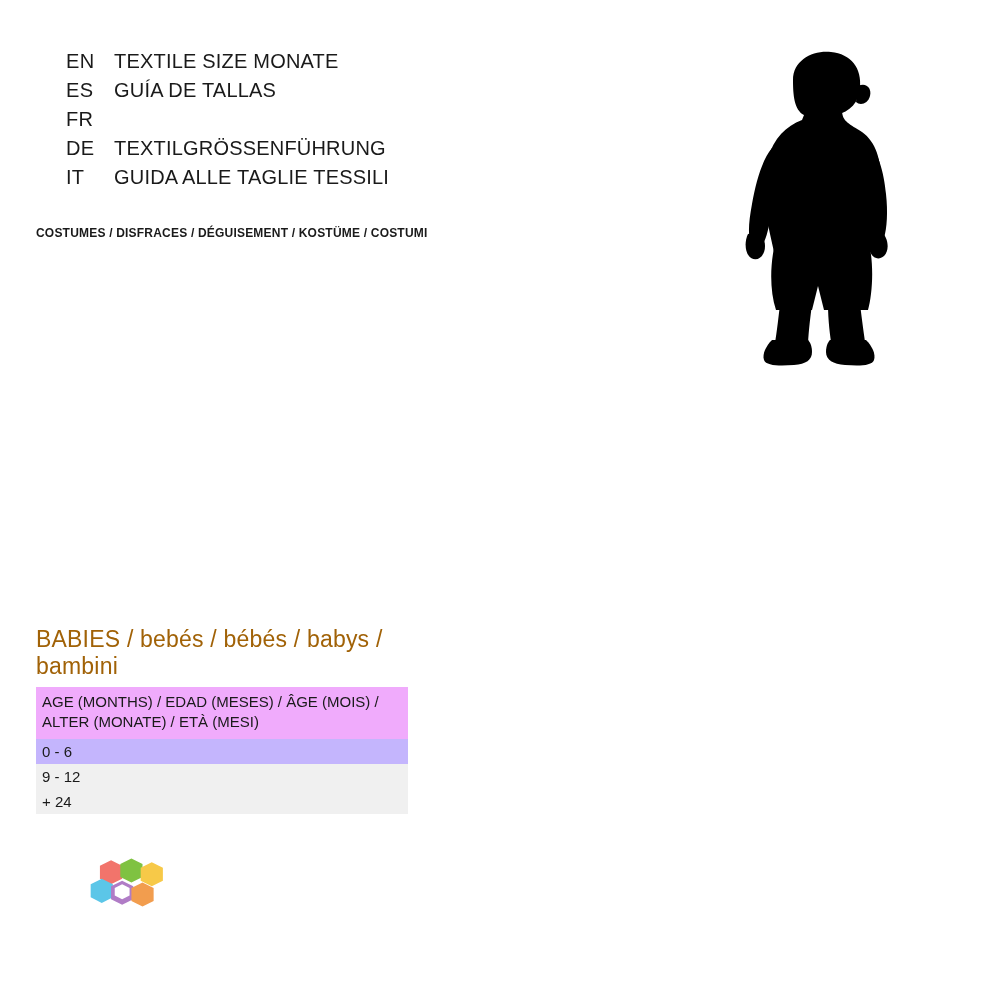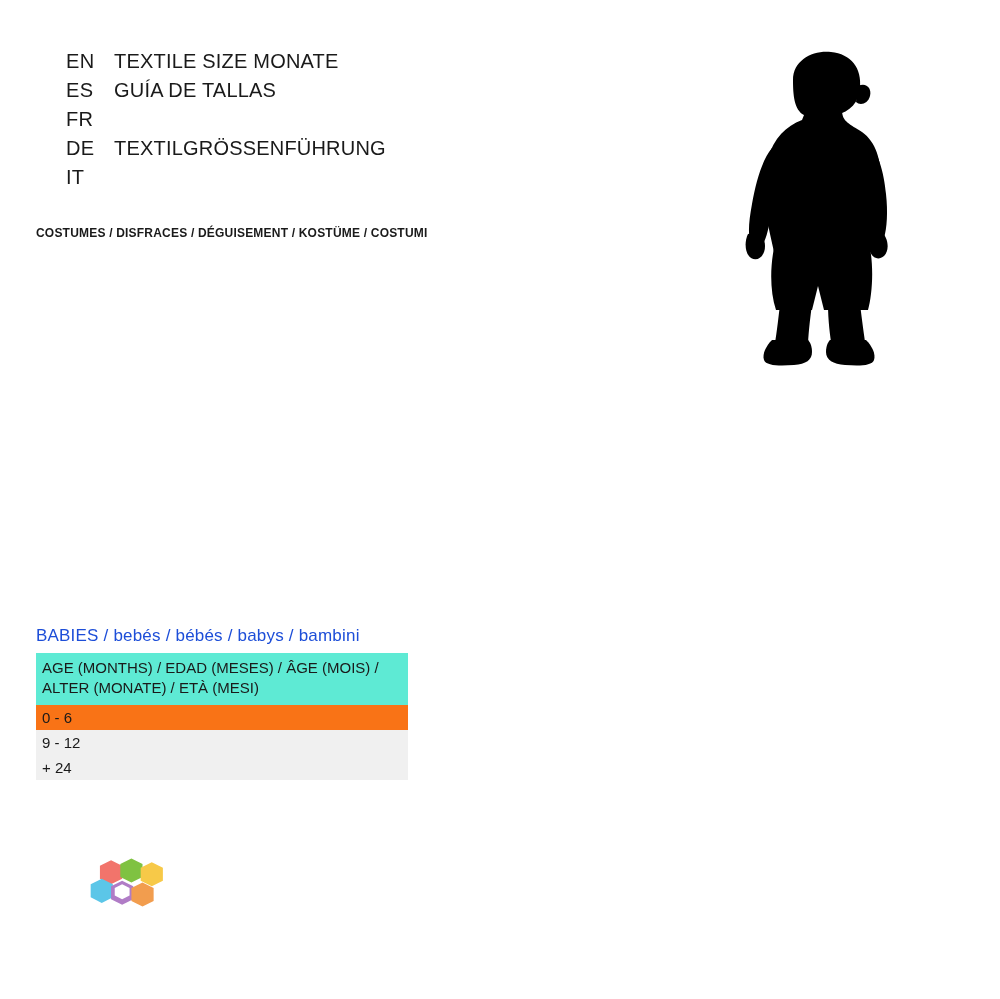--- a/index.html
+++ b/index.html
@@ -61,45 +61,45 @@
   }
 
   
   .table-section {
     position: absolute;
     left: 36px;
     top: 626px;
     width: 372px;
   }
   .table-title {
-    font-size: 17px;
+    font-size: 23px;
     letter-spacing: 0.2px;
-    color: #1d4ed8;
+    color: #a16207;
     margin-bottom: 7px;
   }
   table.size-table {
     border-collapse: collapse;
     width: 372px;
     table-layout: fixed;
   }
   table.size-table th {
-    background: #5eead4;
+    background: #f0abfc;
     text-align: left;
     font-weight: normal;
     font-size: 15px;
     line-height: 1.35;
     padding: 5px 6px 6px 6px;
     color: #1a1a1a;
   }
   table.size-table td {
     text-align: left;
     font-size: 15px;
     padding: 4px 6px 4px 6px;
     color: #1a1a1a;
-    background: #f97316;
+    background: #c4b5fd;
   }
   table.size-table tr.alt td {
     background: #f0f0f0;
   }
 
   
   .logo {
     position: absolute;
     left: 18px;
     top: 862px;
@@ -132,20 +132,21 @@
   </div>
   <div class="lang-row">
     <span class="lang-code">FR</span>
   </div>
   <div class="lang-row">
     <span class="lang-code">DE</span>
     <span class="lang-text">TEXTILGRÖSSENFÜHRUNG</span>
   </div>
   <div class="lang-row">
     <span class="lang-code">IT</span>
+    <span class="lang-text">GUIDA ALLE TAGLIE TESSILI</span>
   </div>
 </div>
 
 <div class="costumes-heading">COSTUMES / DISFRACES / DÉGUISEMENT / KOSTÜME / COSTUMI</div>
 
 <div class="silhouette">
   <svg viewBox="0 0 200 320" width="200" height="320" xmlns="http://www.w3.org/2000/svg" aria-hidden="true">
     <g fill="#000000">
 
       <path d="M75 32 C75 12, 95 2, 113 4 C133 6, 144 20, 142 40 C141 54, 132 64, 118 67 L86 67 C76 62, 75 46, 75 32 Z"></path>

